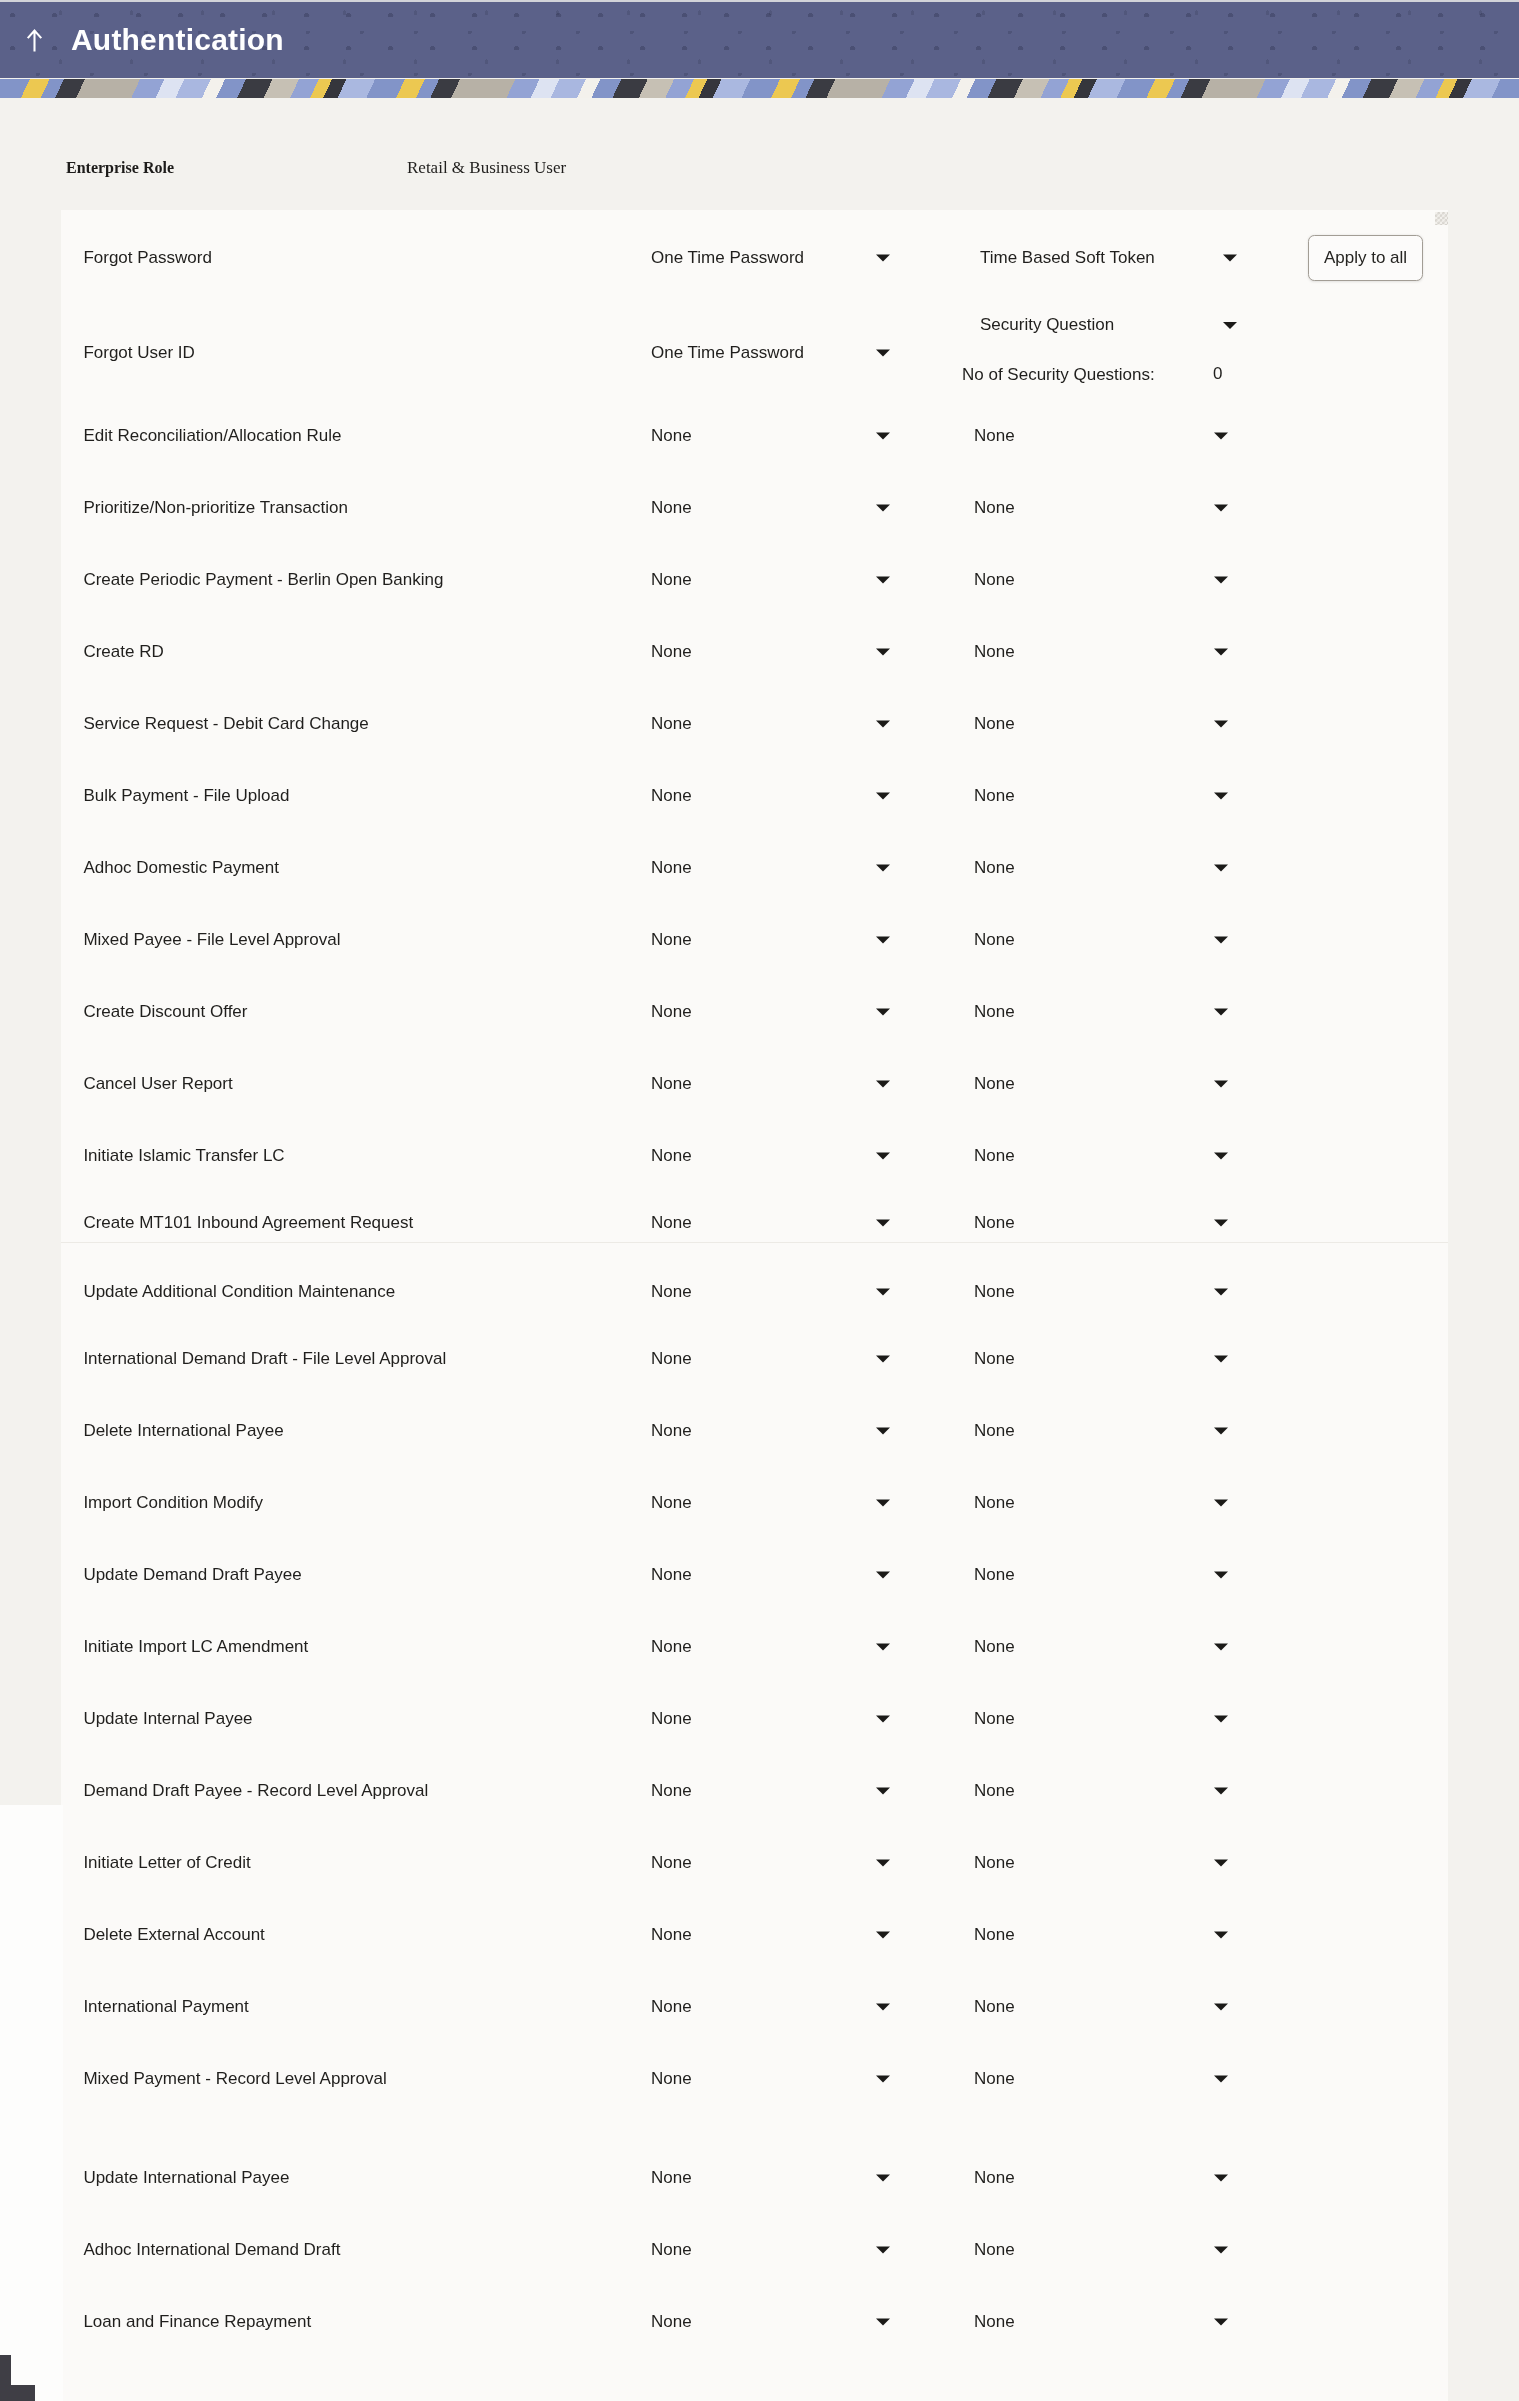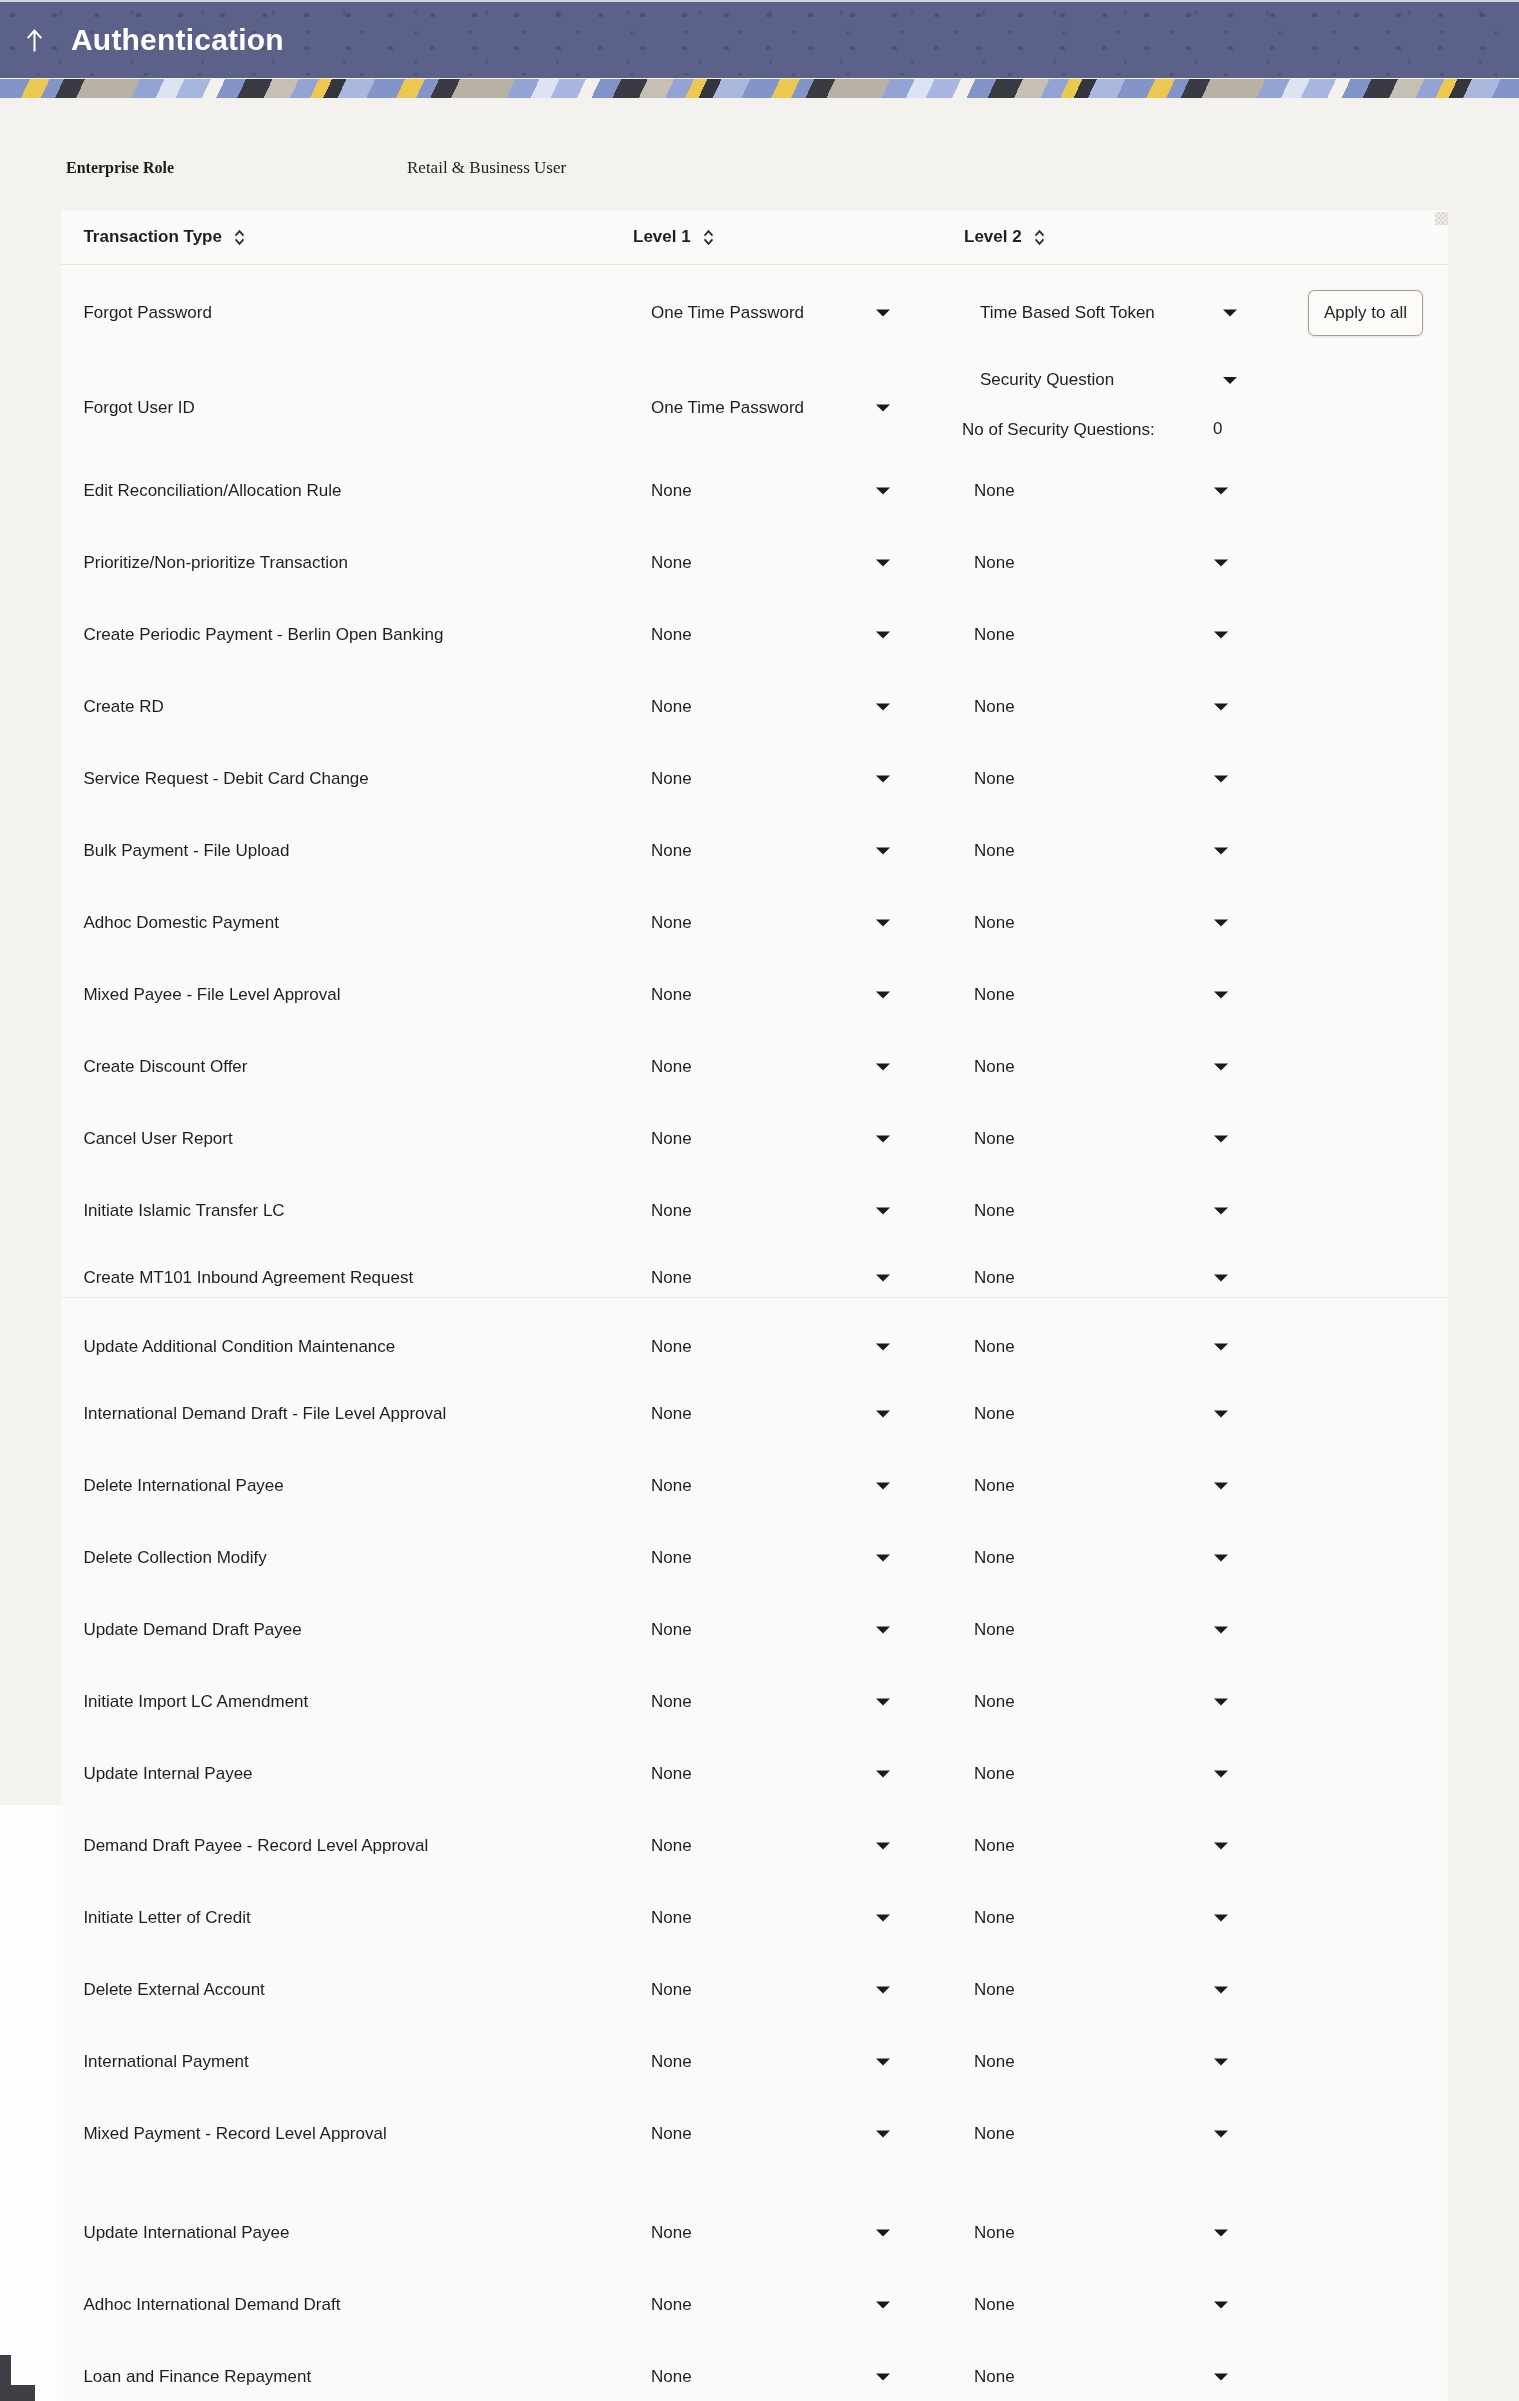--- a/index.html
+++ b/index.html
@@ -112,46 +112,20 @@
 </div>
 <div class="stripe-band"></div>
 
 <div class="role-row">
   <span class="role-label">Enterprise Role</span>
   <span class="role-value">Retail &amp; Business User</span>
 </div>
 
 <div class="panel">
   <div class="scroll-thumb"></div>
-  <div class="thead">
-    <span class="th th-tt">
-      <span>Transaction Type</span>
-      <span class="sort-ic">
-        <svg width="13" height="19" viewBox="0 0 16 24">
-            <path d="M3 9.5 L8 4 L13 9.5 M3 14.5 L8 20 L13 14.5" fill="none" stroke="#2e2d2a" stroke-width="2.3"></path>
-          </svg>
-      </span>
-    </span>
-    <span class="th th-l1">
-      <span>Level 1</span>
-      <span class="sort-ic">
-        <svg width="13" height="19" viewBox="0 0 16 24">
-            <path d="M3 9.5 L8 4 L13 9.5 M3 14.5 L8 20 L13 14.5" fill="none" stroke="#2e2d2a" stroke-width="2.3"></path>
-          </svg>
-      </span>
-    </span>
-    <span class="th th-l2">
-      <span>Level 2</span>
-      <span class="sort-ic">
-        <svg width="13" height="19" viewBox="0 0 16 24">
-            <path d="M3 9.5 L8 4 L13 9.5 M3 14.5 L8 20 L13 14.5" fill="none" stroke="#2e2d2a" stroke-width="2.3"></path>
-          </svg>
-      </span>
-    </span>
-  </div>
   <div id="table-body">
       <div class="row h-r1 row-special">
     <span class="cell cell-label">Forgot Password</span>
     <span class="cell cell-l1">One Time Password</span>
     <span class="cell arr-l1">
           <i class="tri"></i>
         </span>
     <span class="cell cell-l2">Time Based Soft Token</span>
     <span class="cell arr-l2">
           <i class="tri"></i>
@@ -332,21 +306,21 @@
     <span class="cell cell-l1">None</span>
     <span class="cell arr-l1">
           <i class="tri"></i>
         </span>
     <span class="cell cell-l2">None</span>
     <span class="cell arr-l2">
           <i class="tri"></i>
         </span>
   </div>
       <div class="row h-std">
-    <span class="cell cell-label">Delete Collection Modify</span>
+    <span class="cell cell-label">Import Condition Modify</span>
     <span class="cell cell-l1">None</span>
     <span class="cell arr-l1">
           <i class="tri"></i>
         </span>
     <span class="cell cell-l2">None</span>
     <span class="cell arr-l2">
           <i class="tri"></i>
         </span>
   </div>
       <div class="row h-std">

